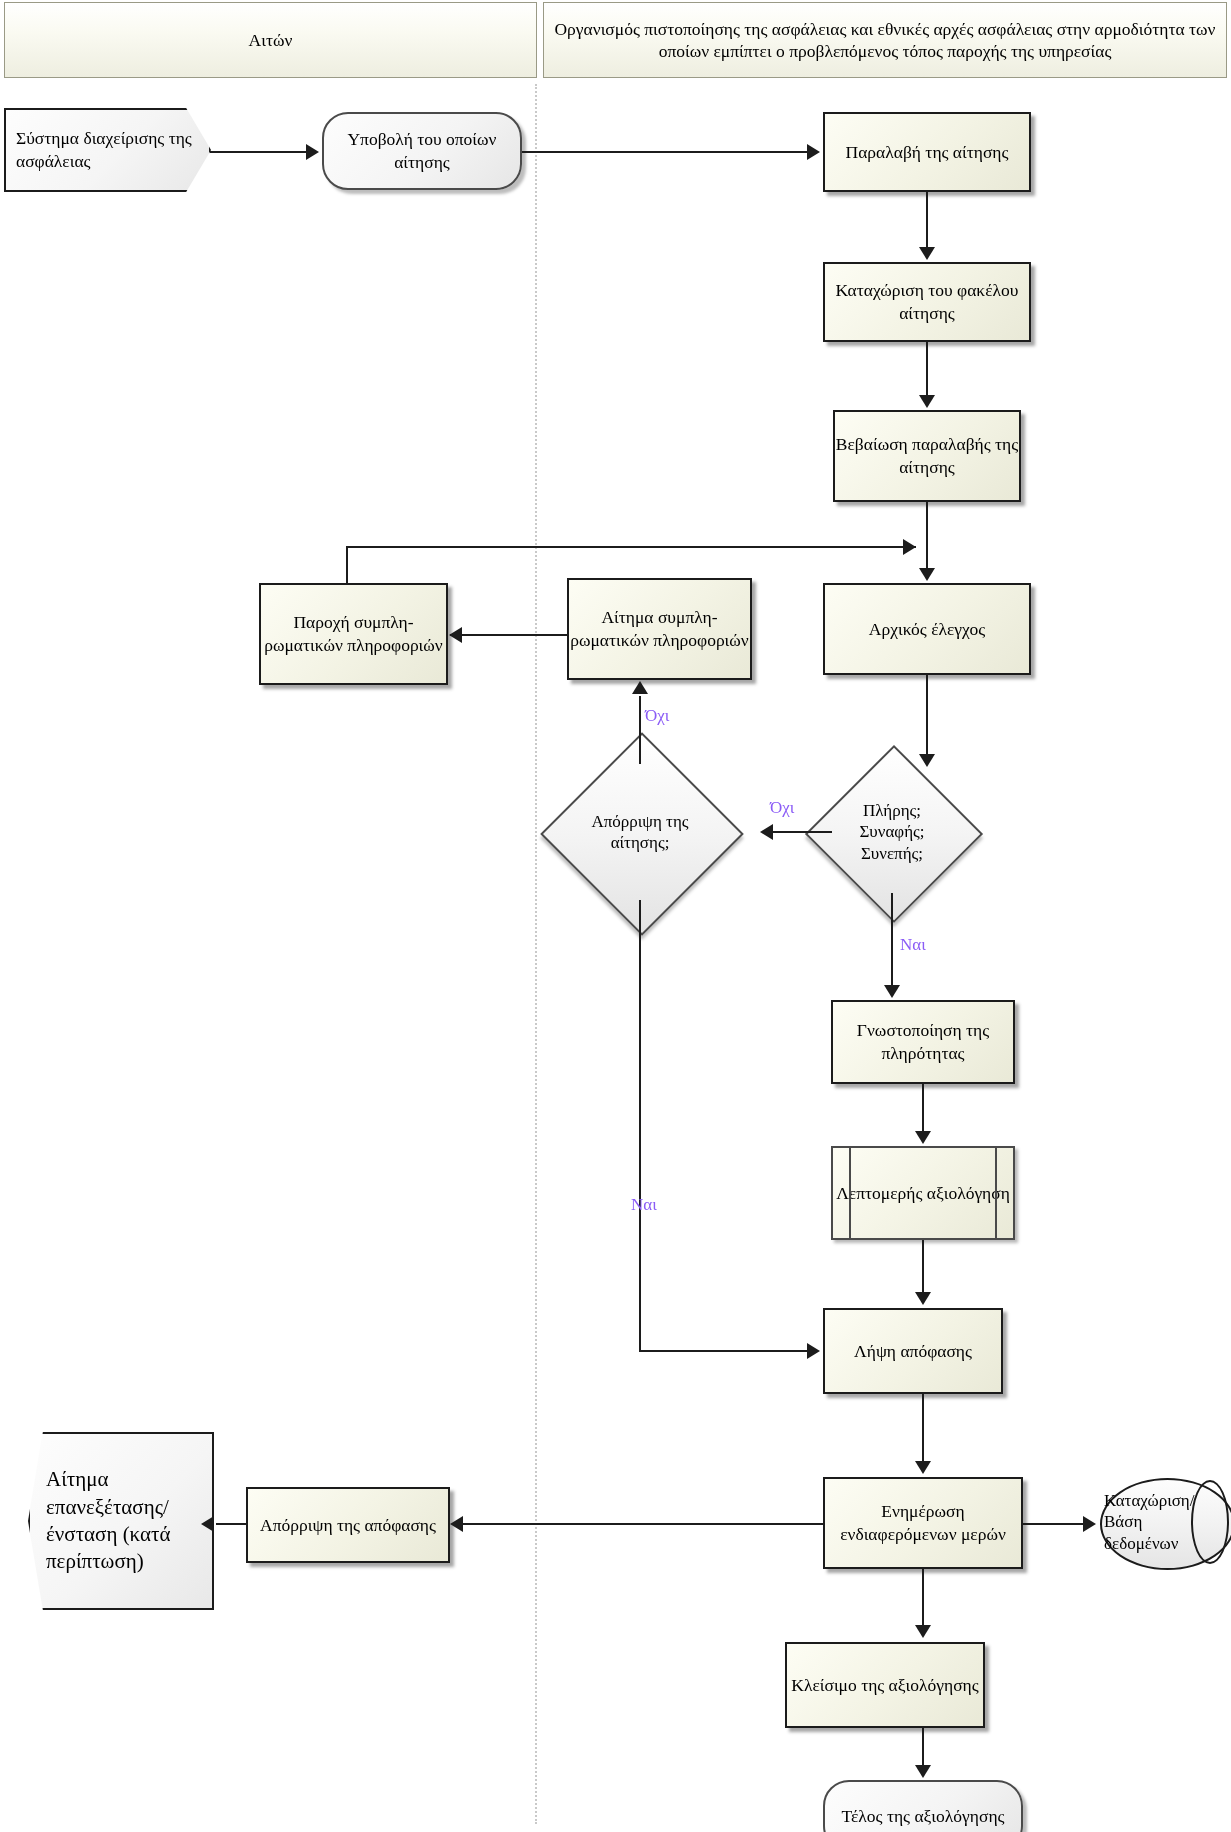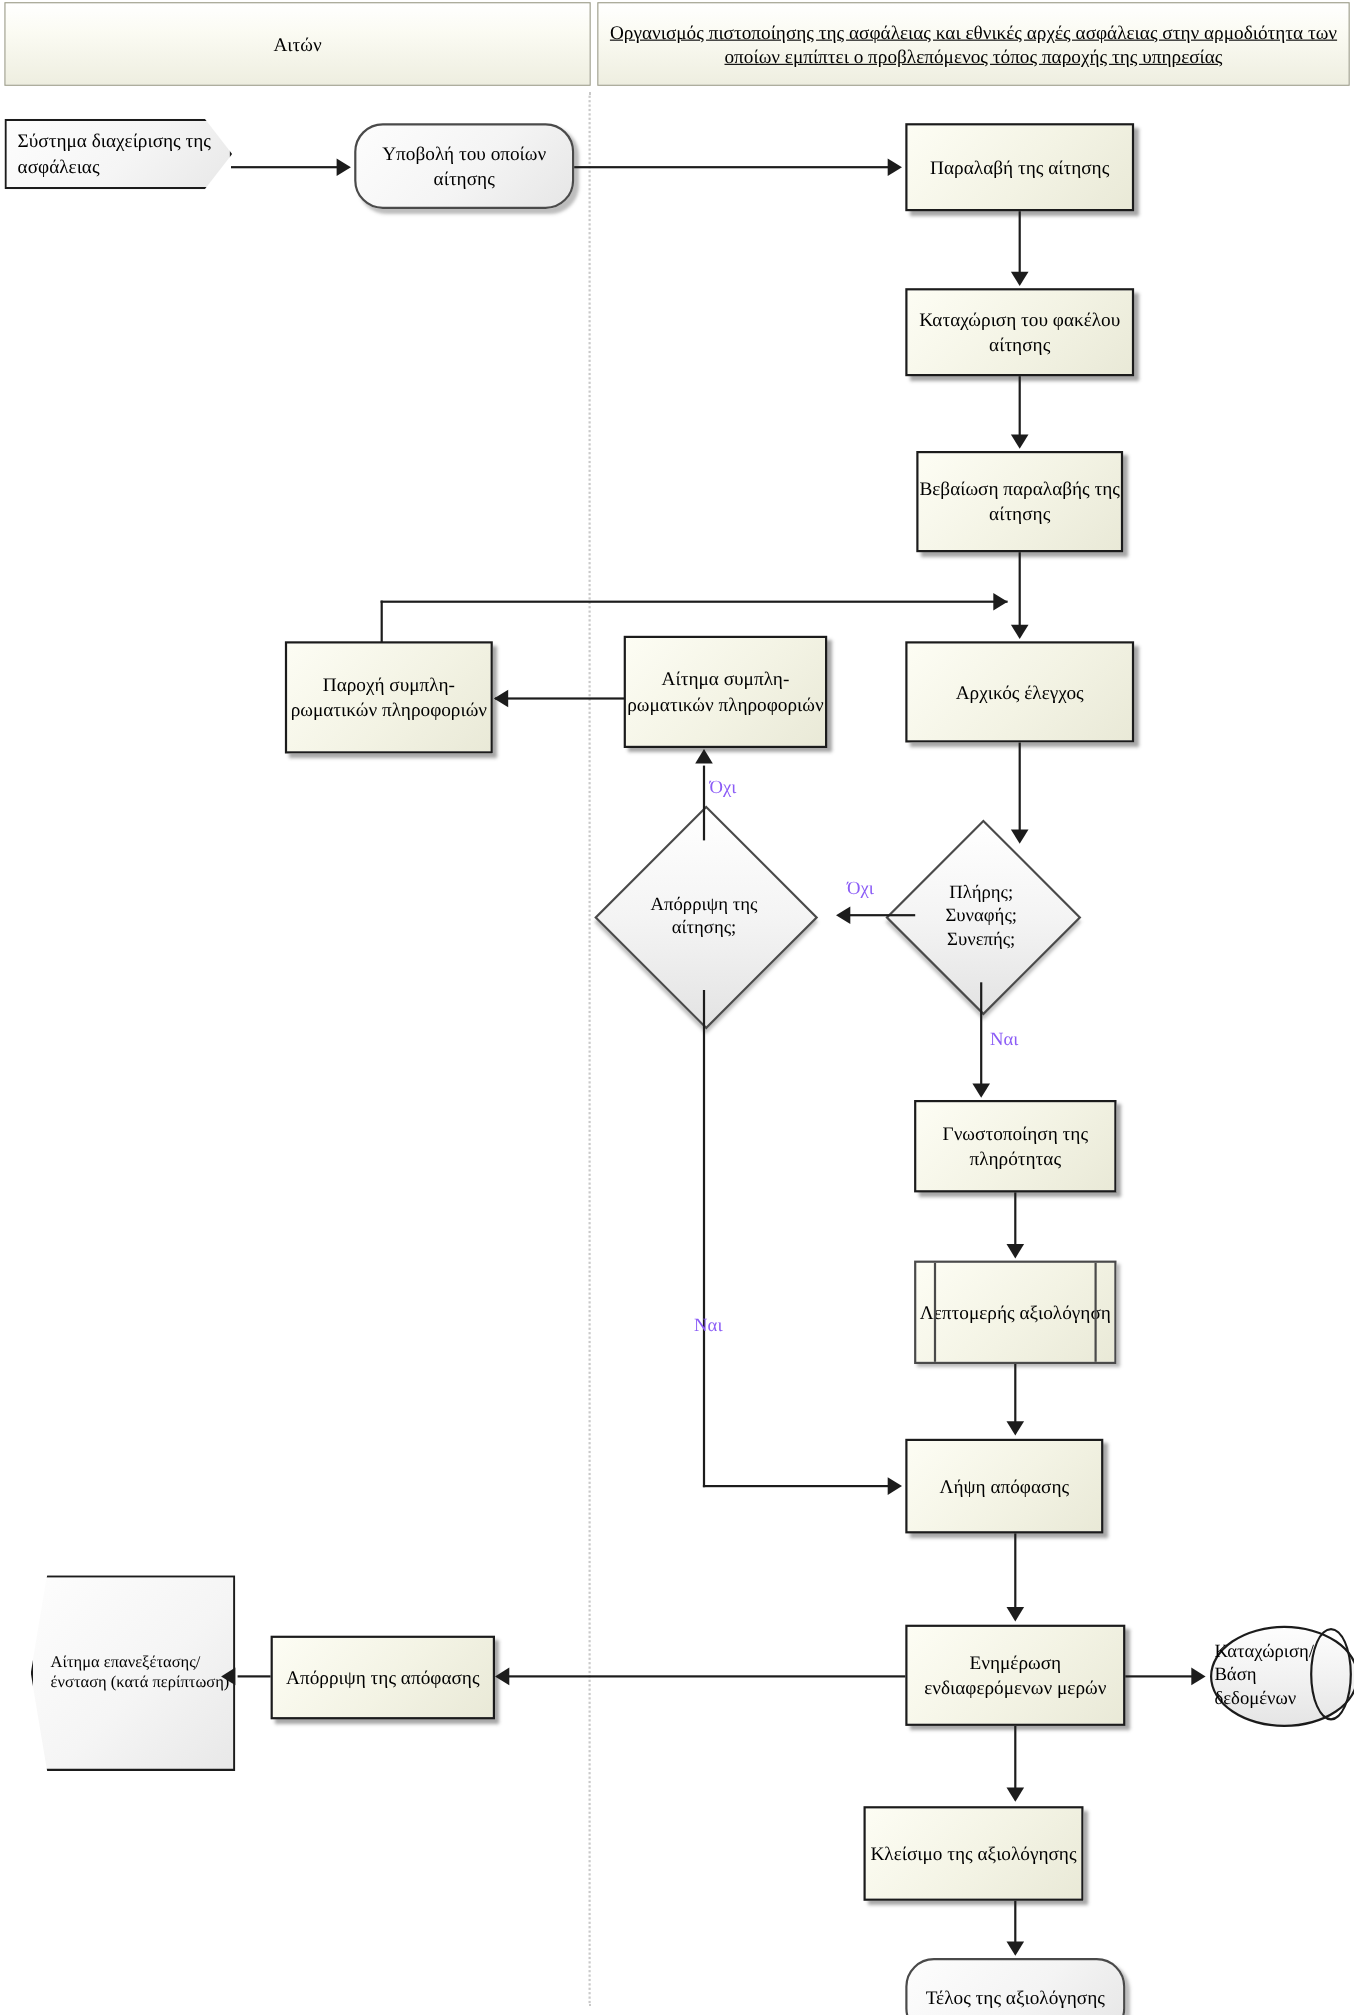--- a/index.html
+++ b/index.html
@@ -7,21 +7,21 @@
        font-family:"Liberation Serif","DejaVu Serif",serif;color:#000;}
   #canvas{position:absolute;left:0;top:0;width:1231px;height:1832px;}
 
   
   .lane-head{position:absolute;box-sizing:border-box;
      border:1px solid #9a9a86;
      background:linear-gradient(180deg,#ffffff 0%,#fbfbf3 35%,#eeeee0 100%);
      display:flex;align-items:center;justify-content:center;text-align:center;
      font-size:17.5px;line-height:1.28;padding:4px 10px;}
   .lane-head.applicant{left:4px;top:2px;width:533px;height:76px;}
-  .lane-head.authority{left:543px;top:2px;width:684px;height:76px;text-decoration:underline;}
+  .lane-head.authority{left:543px;top:2px;width:684px;height:76px;}
 
   .lane-divider{position:absolute;left:535px;top:84px;width:0;height:1740px;
       border-left:2px dotted #c9c9c9;}
 
   
   .node{position:absolute;box-sizing:border-box;display:flex;
         align-items:center;justify-content:center;text-align:center;
         font-size:17.5px;line-height:1.3;}
 
   .proc{border:2px solid #1b1b1b;
@@ -95,21 +95,21 @@
 <div id="canvas">
 
   <div class="lane-head applicant">
     <span>Αιτών</span>
   </div>
   <div class="lane-head authority">
     <span>Οργανισμός πιστοποίησης της ασφάλειας και εθνικές αρχές ασφάλειας στην αρμοδιότητα των οποίων εμπίπτει ο προβλεπόμενος τόπος παροχής της υπηρεσίας</span>
   </div>
   <div class="lane-divider"></div>
 
-  <div class="node pent" style="left:4px;top:108px;width:207px;height:64px;">
+  <div class="node pent" style="left:4px;top:108px;width:207px;height:84px;">
     <span>Σύστημα διαχείρισης της ασφάλειας</span>
   </div>
 
   <div class="node rounded" style="left:322px;top:112px;width:200px;height:78px;">
     <span>Υποβολή του οποίων αίτησης</span>
   </div>
 
   <div class="node proc" style="left:823px;top:112px;width:208px;height:80px;">
     <span>Παραλαβή της αίτησης</span>
   </div>
@@ -157,21 +157,21 @@
   </div>
 
   <div class="node proc" style="left:823px;top:1477px;width:200px;height:92px;">
     <span>Ενημέρωση ενδιαφερόμενων μερών</span>
   </div>
 
   <div class="node proc" style="left:246px;top:1487px;width:204px;height:76px;">
     <span>Απόρριψη της απόφασης</span>
   </div>
 
-  <div class="node hexa" style="left:28px;top:1432px;width:186px;height:178px;font-size:15px;">
+  <div class="node hexa" style="left:28px;top:1432px;width:186px;height:178px;font-size:21px;">
     <span>Αίτημα επανεξέτασης/ ένσταση (κατά περίπτωση)</span>
   </div>
 
   <div class="cyl" style="left:1100px;top:1478px;width:131px;height:88px;">
     <div class="body"></div>
     <div class="cap"></div>
     <div class="ctext">Καταχώριση/ Βάση δεδομένων</div>
   </div>
 
   <div class="node proc" style="left:785px;top:1642px;width:200px;height:86px;">

